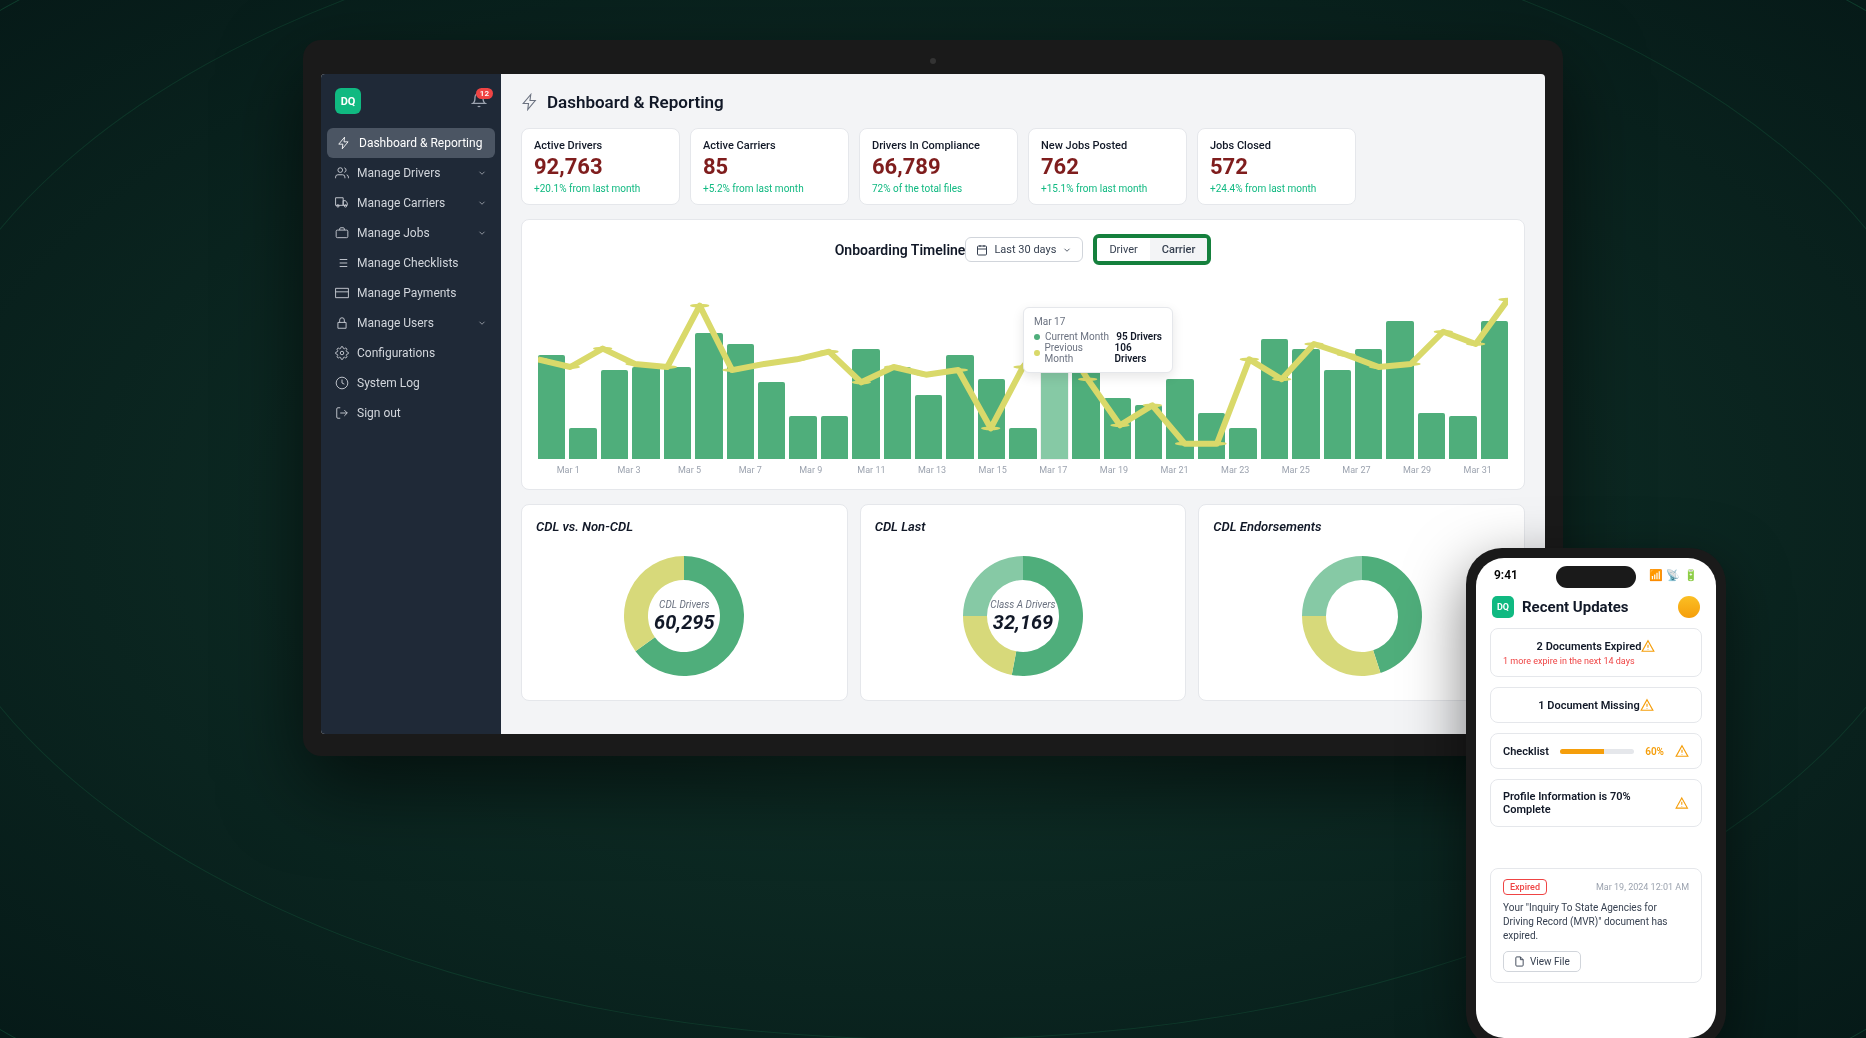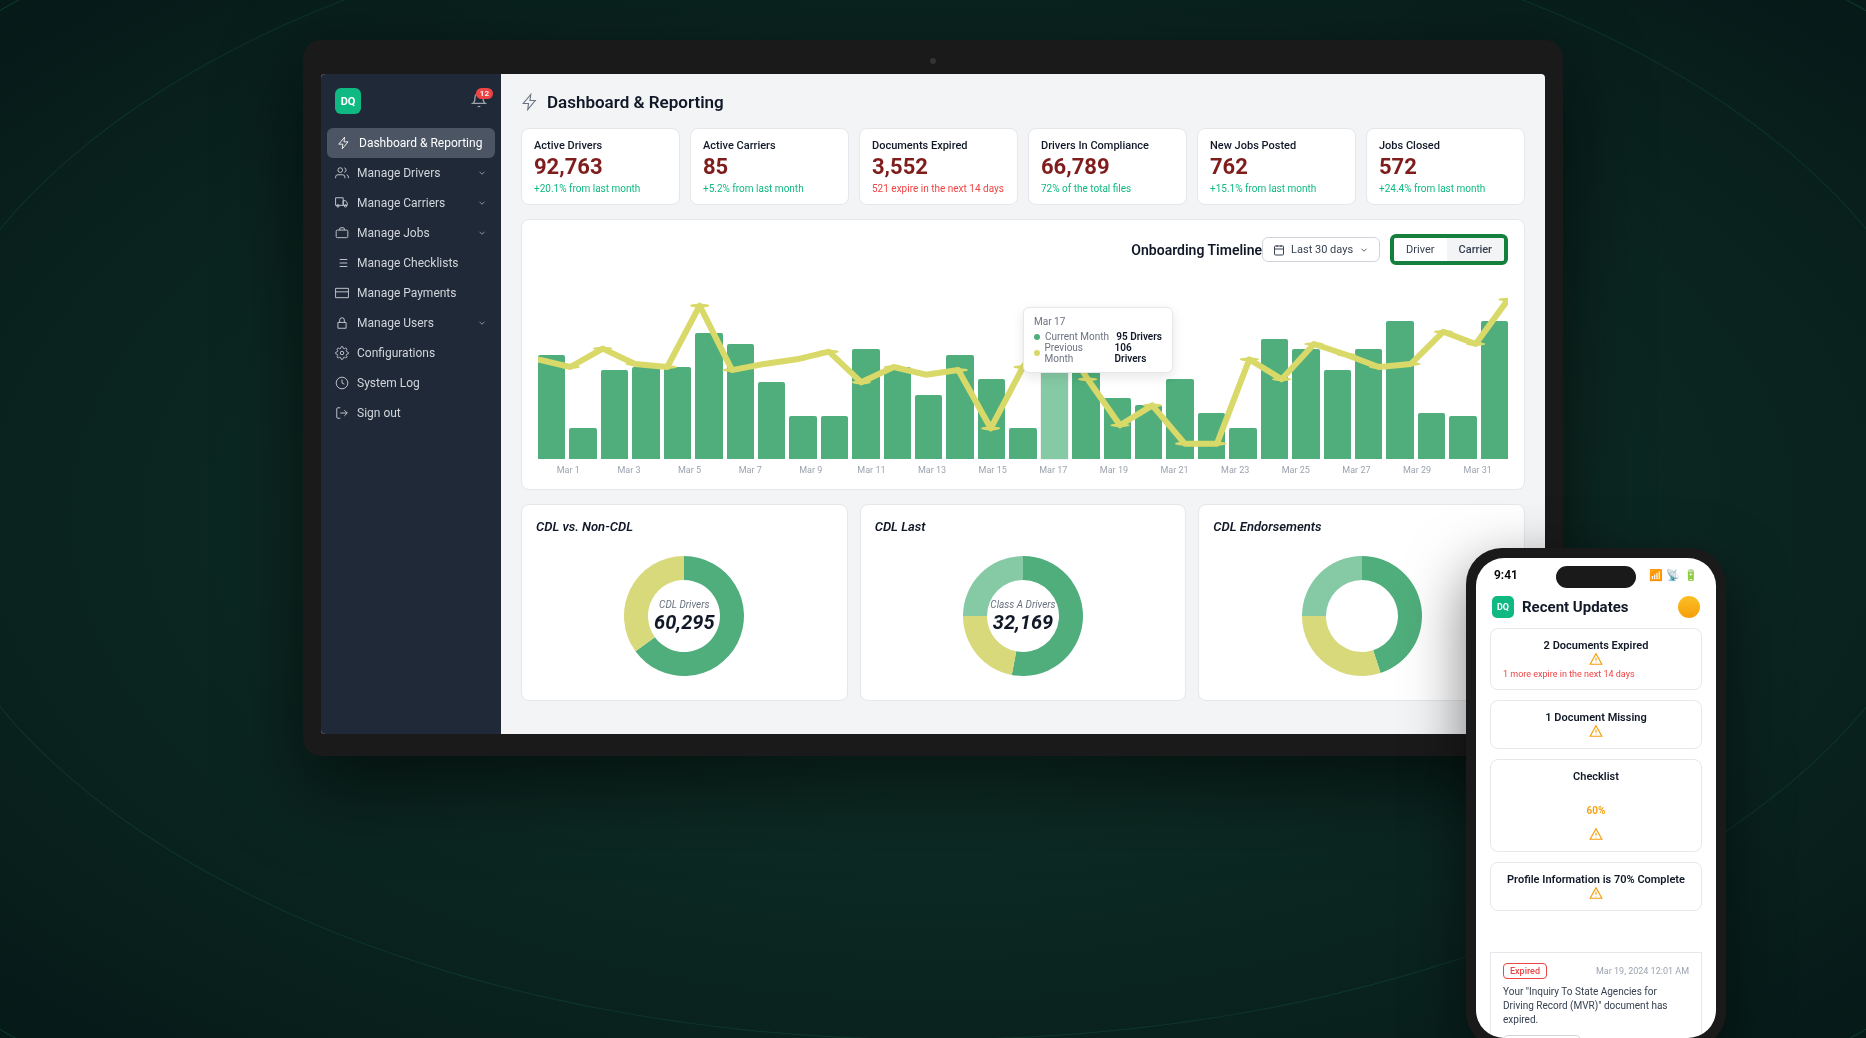--- a/index.html
+++ b/index.html
@@ -31,21 +31,21 @@
 
 .kpi-row { display: grid; grid-template-columns: repeat(6, 1fr); gap: 10px; margin-bottom: 14px; }
 .kpi { background: white; border: 1px solid #e5e7eb; border-radius: 8px; padding: 10px 12px; }
 .kpi-label { font-size: 11px; color: #111827; font-weight: 500; }
 .kpi-value { font-size: 22px; font-weight: 700; color: #7f1d1d; margin-top: 2px; }
 .kpi-delta { font-size: 10px; margin-top: 4px; }
 .kpi-delta.green { color: #10b981; }
 .kpi-delta.red { color: #ef4444; }
 
 .panel { background: white; border: 1px solid #e5e7eb; border-radius: 8px; padding: 14px 16px; }
-.panel-header { display: flex; align-items: center; justify-content: flex-end; margin-bottom: 10px; }
+.panel-header { display: flex; align-items: center; justify-content: center; margin-bottom: 10px; }
 .panel-title { font-size: 14px; font-weight: 600; color: #111827; }
 .panel-controls { display: flex; gap: 10px; align-items: center; }
 .date-btn { display: flex; align-items: center; gap: 6px; border: 1px solid #d1d5db; border-radius: 6px; padding: 5px 10px; font-size: 11px; color: #374151; cursor: pointer; background: white; }
 .seg { display: flex; border: 4px solid #15803d; border-radius: 6px; overflow: hidden; }
 .seg-btn { padding: 5px 12px; font-size: 11px; color: #374151; background: white; cursor: pointer; border: none; }
 .seg-btn.active { background: #f3f4f6; font-weight: 500; }
 
 .chart { position: relative; height: 200px; display: flex; }
 .y-axis { display: flex; flex-direction: column; justify-content: space-between; font-size: 9px; color: #9ca3af; text-align: right; padding-right: 6px; width: 52px; padding-bottom: 16px; }
 .chart-body { flex: 1; position: relative; }
@@ -77,29 +77,29 @@
 .phone-screen { background: white; border-radius: 28px; overflow: hidden; height: 480px; position: relative; }
 .notch { position: absolute; top: 8px; left: 50%; transform: translateX(-50%); width: 80px; height: 22px; background: #1a1a1a; border-radius: 12px; z-index: 2; }
 .status-bar { display: flex; justify-content: space-between; align-items: center; padding: 10px 18px 4px; font-size: 12px; font-weight: 600; }
 .status-icons { display: flex; gap: 4px; align-items: center; font-size: 11px; }
 .phone-header { display: flex; align-items: center; gap: 8px; padding: 10px 16px; }
 .phone-logo { width: 22px; height: 22px; background: #10b981; border-radius: 5px; display: flex; align-items: center; justify-content: center; color: white; font-size: 9px; font-weight: 700; }
 .phone-title { font-size: 15px; font-weight: 700; color: #111827; flex: 1; }
 .avatar { width: 22px; height: 22px; border-radius: 50%; background: linear-gradient(#fbbf24, #f59e0b); }
 .phone-body { padding: 0 14px; }
 .card { border: 1px solid #e5e7eb; border-radius: 8px; margin-bottom: 10px; padding: 10px 12px; }
-.card-row { display: flex; align-items: center; justify-content: center; flex-direction: column; }
+.card-row { display: flex; align-items: center; justify-content: center; }
 .card-txt { font-size: 11px; font-weight: 600; color: #111827; }
 .card-sub { font-size: 9px; color: #ef4444; margin-top: 3px; }
 .warn-icon { width: 14px; height: 14px; stroke: #f59e0b; fill: none; stroke-width: 2; }
 .progress-row { display: flex; align-items: center; gap: 11px; }
 .progress-bar { flex: 1; height: 5px; background: #e5e7eb; border-radius: 3px; overflow: hidden; }
 .progress-fill { height: 100%; background: #f59e0b; }
 .progress-pct { font-size: 10px; color: #f59e0b; font-weight: 600; }
-.exp-card { border: 1px solid #e5e7eb; border-radius: 0; padding: 10px 12px; margin-top: 41px; }
+.exp-card { border: 1px solid #e5e7eb; border-radius: 8px; padding: 10px 12px; margin-top: 41px; }
 .exp-top { display: flex; justify-content: space-between; align-items: center; margin-bottom: 6px; }
 .badge { border: 1px solid #ef4444; color: #ef4444; font-size: 9px; padding: 2px 6px; border-radius: 4px; font-weight: 500; }
 .exp-date { font-size: 9px; color: #9ca3af; }
 .exp-text { font-size: 10px; color: #374151; margin-bottom: 8px; line-height: 1.4; }
 .view-file { display: inline-flex; align-items: center; gap: 5px; border: 1px solid #d1d5db; border-radius: 5px; padding: 4px 10px; font-size: 10px; color: #374151; cursor: pointer; background: white; }
 </style>
 </head>
 <body>
 
 <div class="bg-rings"></div>
@@ -206,25 +206,20 @@
         <div class="kpi-row" id="kpi-row">
             <div class="kpi">
               <div class="kpi-label">Active Drivers</div>
               <div class="kpi-value">92,763</div>
               <div class="kpi-delta green">+20.1% from last month</div>
             </div>
             <div class="kpi">
               <div class="kpi-label">Active Carriers</div>
               <div class="kpi-value">85</div>
               <div class="kpi-delta green">+5.2% from last month</div>
-            </div>
-            <div class="kpi">
-              <div class="kpi-label">Documents Expired</div>
-              <div class="kpi-value">3,552</div>
-              <div class="kpi-delta red">521 expire in the next 14 days</div>
             </div>
             <div class="kpi">
               <div class="kpi-label">Drivers In Compliance</div>
               <div class="kpi-value">66,789</div>
               <div class="kpi-delta green">72% of the total files</div>
             </div>
             <div class="kpi">
               <div class="kpi-label">New Jobs Posted</div>
               <div class="kpi-value">762</div>
               <div class="kpi-delta green">+15.1% from last month</div>

